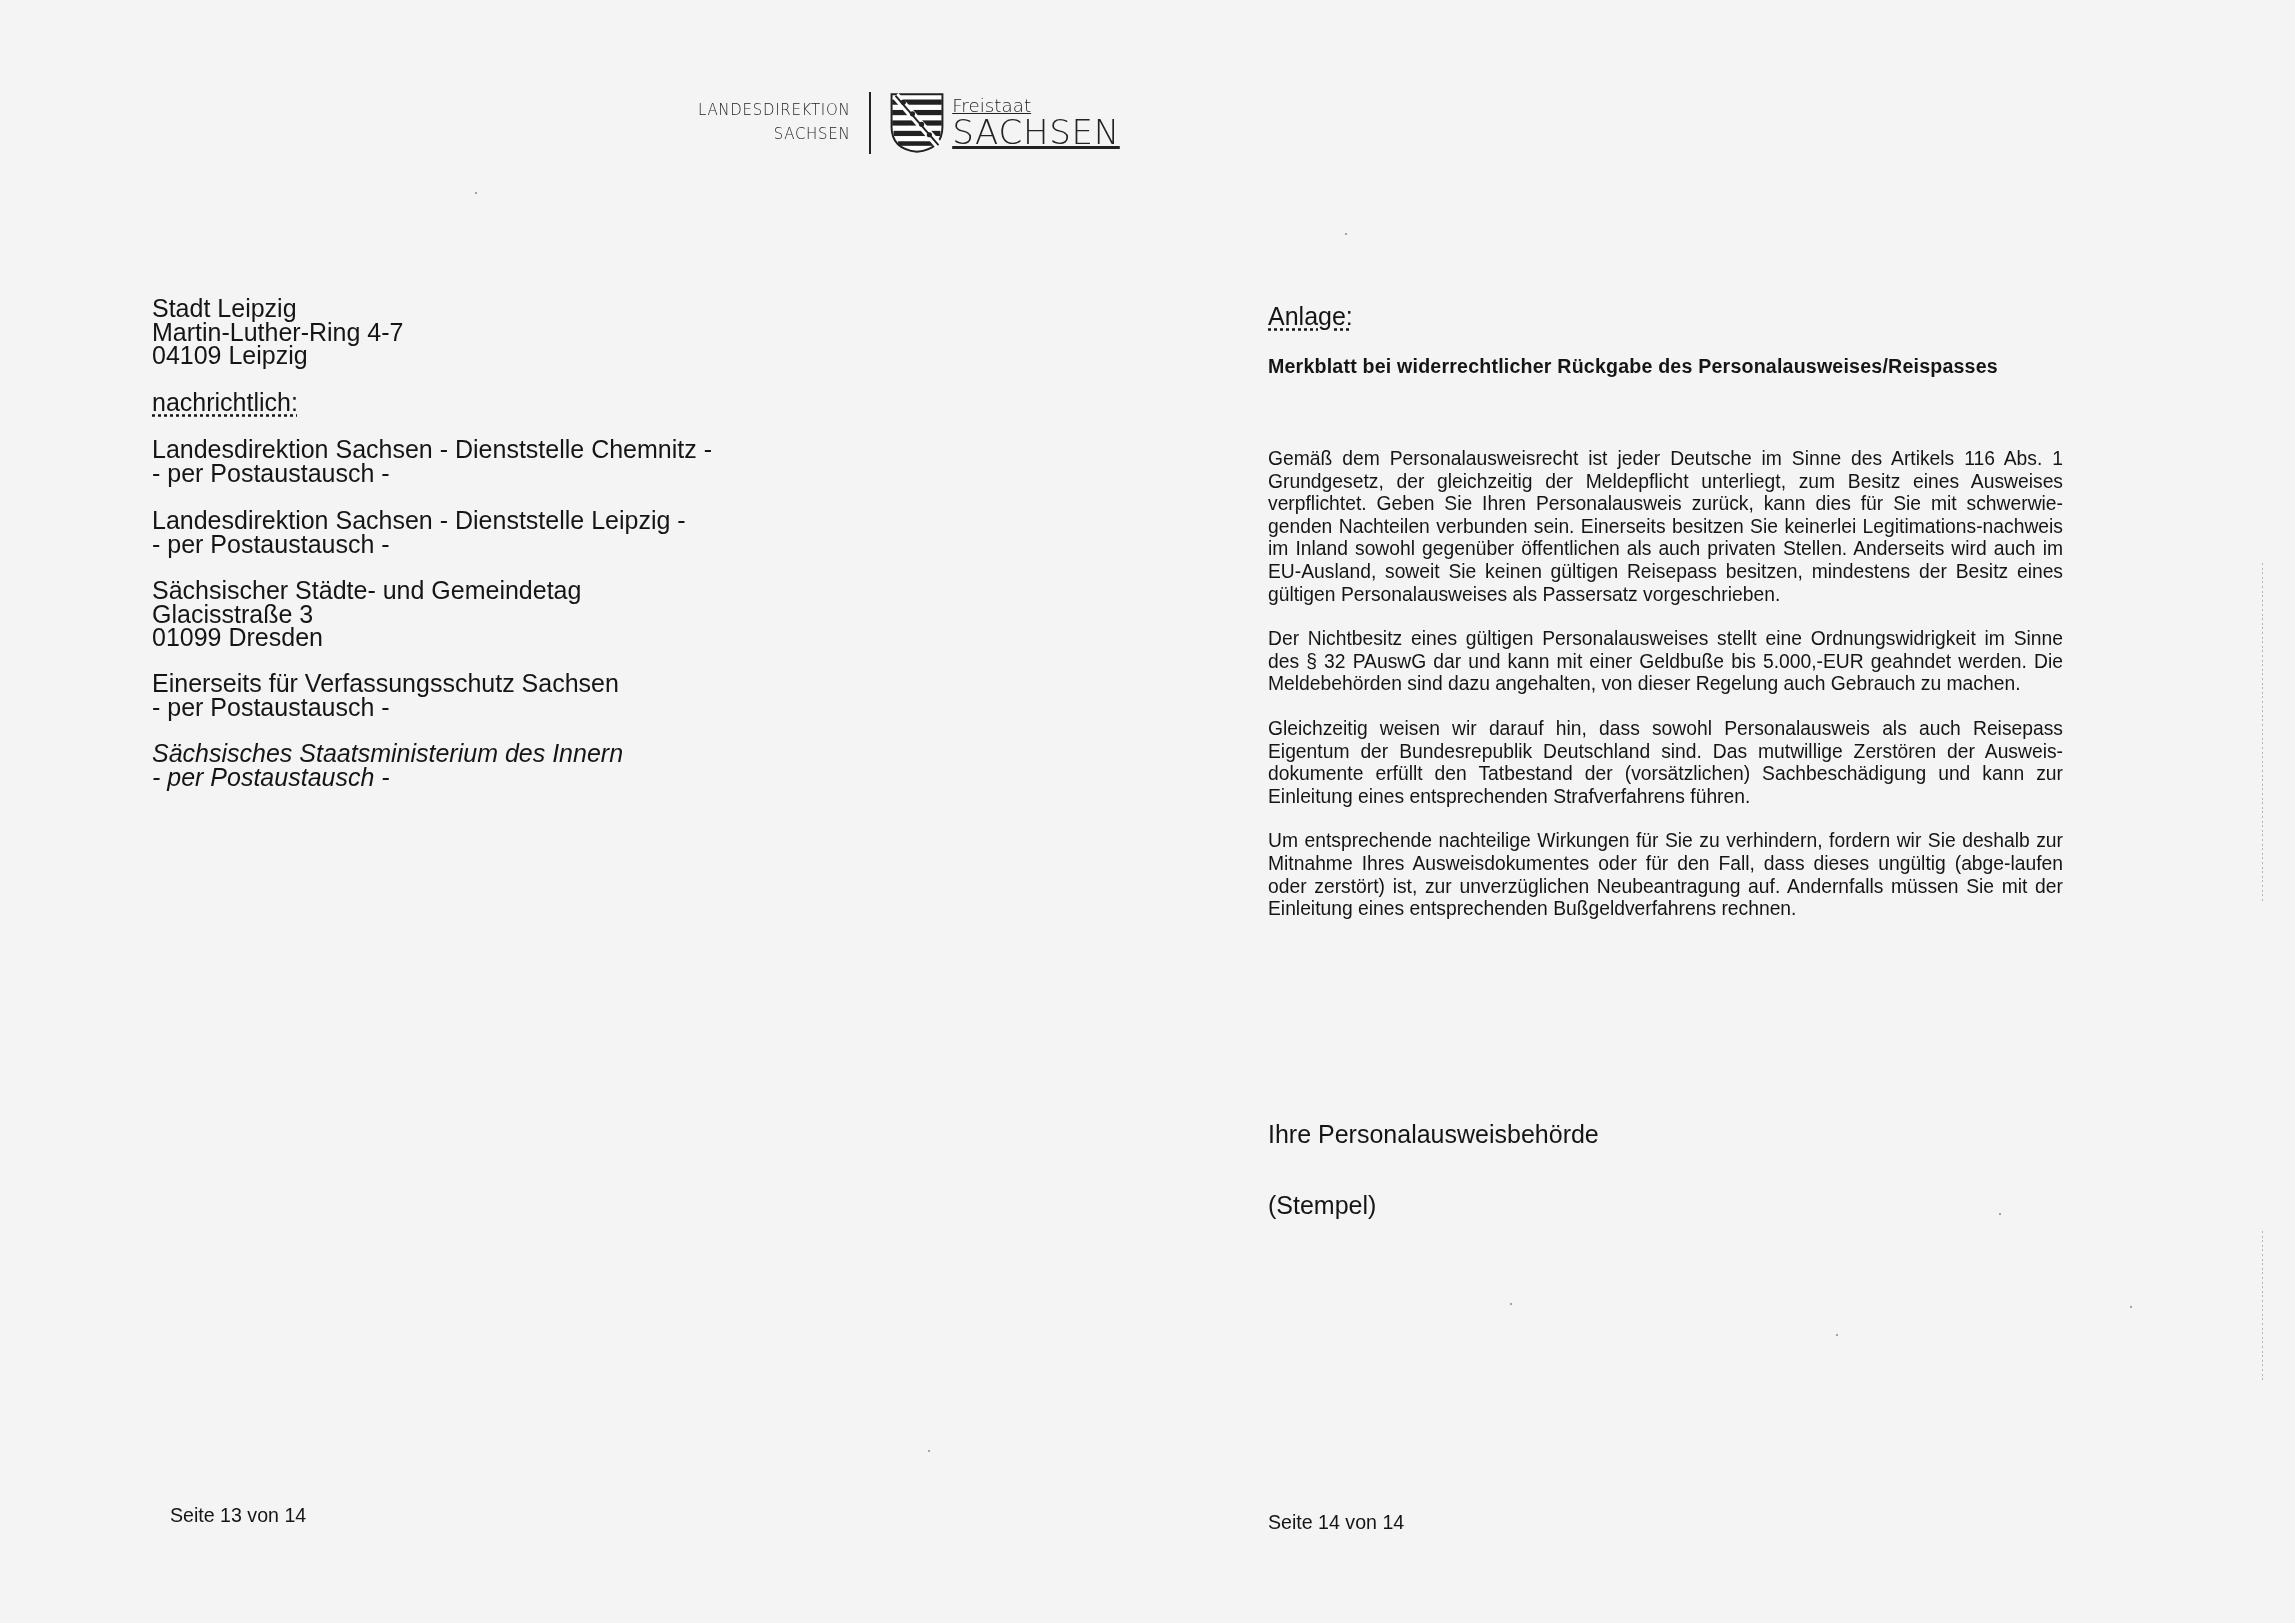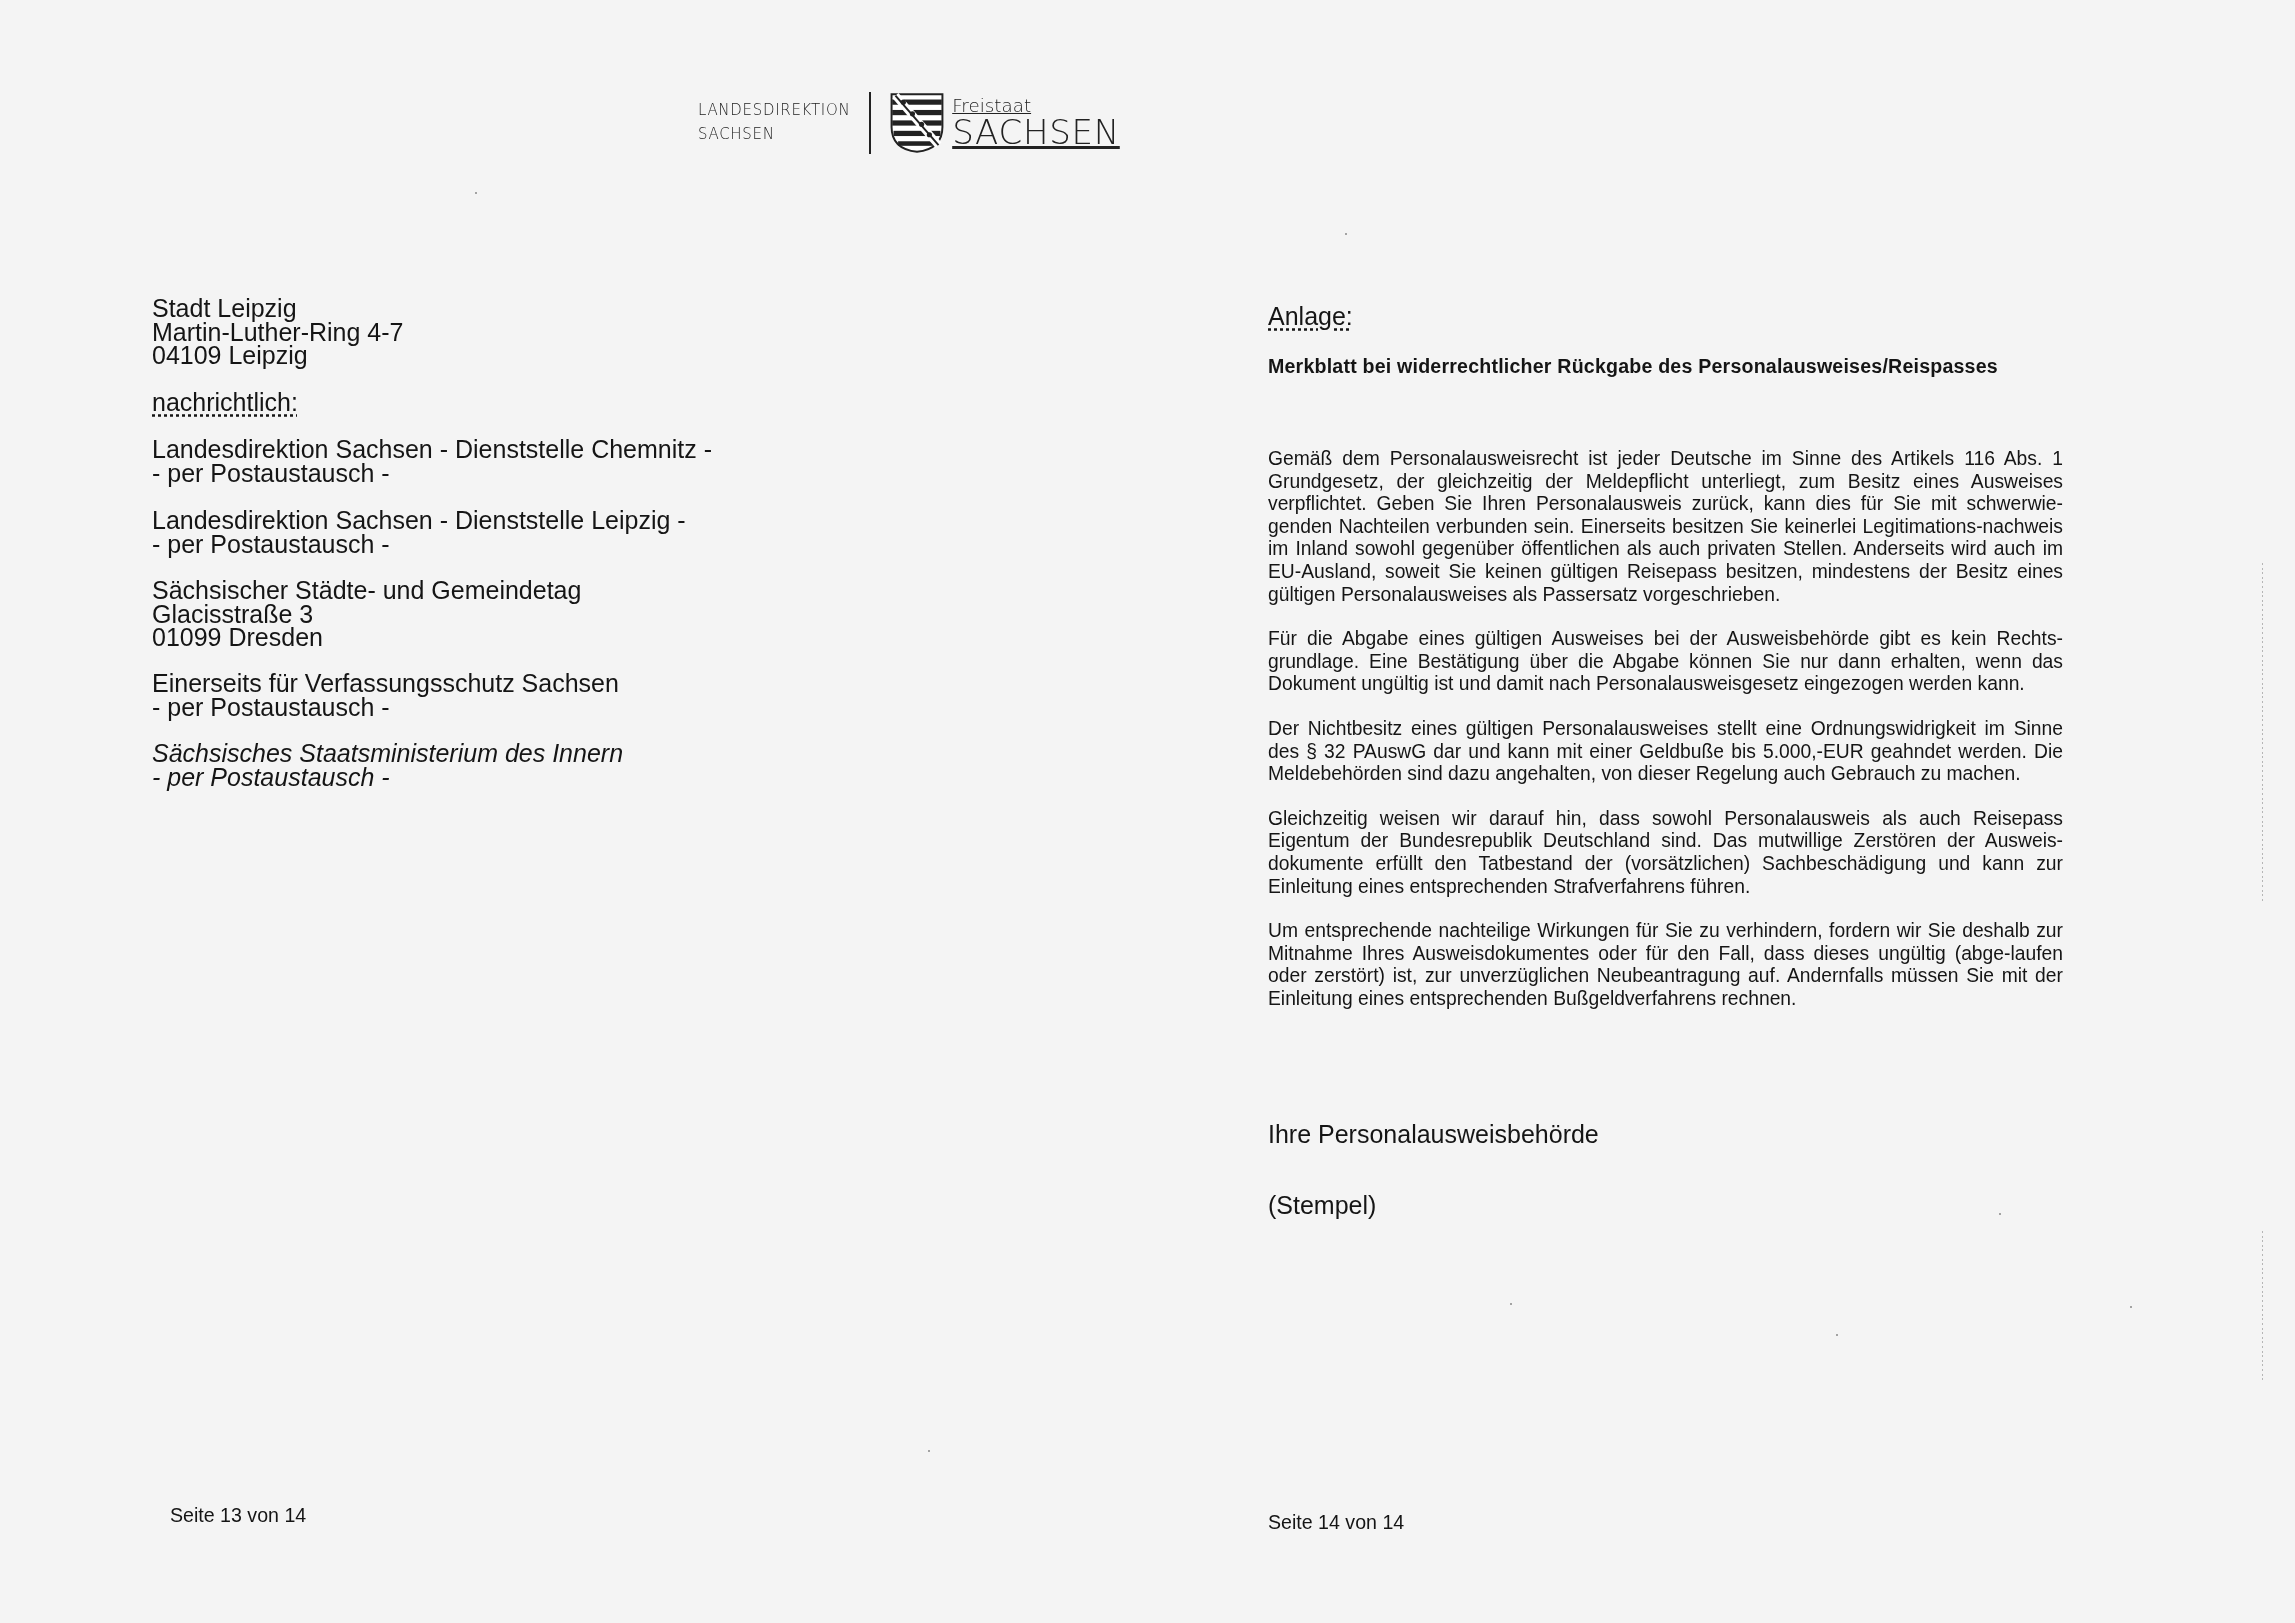--- a/index.html
+++ b/index.html
@@ -6,21 +6,21 @@
   body {
     width: 2295px; height: 1623px; background: #f4f4f4;
     position: relative; overflow: hidden;
     font-family: "Liberation Sans", sans-serif; color: #151515;
   }
   .page { position: absolute; top: 0; height: 1623px; }
   #page-left { left: 0; width: 1147px; }
   #page-right { left: 1147px; width: 1148px; }
 
   .letterhead { position: absolute; display: flex; align-items: center; }
-  .lh-org { font-family: "DejaVu Sans", sans-serif; font-size: 15px; line-height: 23.6px; letter-spacing: 0.7px; font-weight: 300; color: #222; }
+  .lh-org { text-align: right; font-family: "DejaVu Sans", sans-serif; font-size: 15px; line-height: 23.6px; letter-spacing: 0.7px; font-weight: 300; color: #222; }
   .lh-divider { width: 2px; height: 62px; background: #222; margin: 0 19.6px 0 18.3px; }
   .lh-crest { width: 54px; height: 60px; }
   .lh-state { margin-left: 7.9px; display: flex; flex-direction: column; font-family: "DejaVu Sans", sans-serif; color: #222; text-decoration: underline; }
   .lh-freistaat { font-size: 18.3px; line-height: 18.3px; font-weight: 300; }
   .lh-sachsen { font-size: 34px; line-height: 34px; letter-spacing: 0.7px; font-weight: 300; }
 
   #lh-left { left: 698px; top: 92px; }
 
   .text { font-size: 25px; line-height: 23.6px; }
   .addr-block { position: absolute; left: 152px; width: 589px; }
@@ -105,21 +105,20 @@
   <div class="speck" style="left:928px; top:1450px; width:2px; height:2px;"></div>
 </div>
 
 <div class="page" id="page-right">
 
   <div class="r-col text underline" style="top:305px;">Anlage:</div>
   <div class="r-col heading" style="top:355px;">Merkblatt bei widerrechtlicher Rückgabe des Personalausweises/Reispasses</div>
 
   <div class="r-body" style="top:448px;">
     <p>Gemäß dem Personalausweisrecht ist jeder Deutsche im Sinne des Artikels 116 Abs. 1 Grundgesetz, der gleichzeitig der Meldepflicht unterliegt, zum Besitz eines Ausweises verpflichtet. Geben Sie Ihren Personalausweis zurück, kann dies für Sie mit schwerwie-genden Nachteilen verbunden sein. Einerseits besitzen Sie keinerlei Legitimations-nachweis im Inland sowohl gegenüber öffentlichen als auch privaten Stellen. Anderseits wird auch im EU-Ausland, soweit Sie keinen gültigen Reisepass besitzen, mindestens der Besitz eines gültigen Personalausweises als Passersatz vorgeschrieben.</p>
-    <p>Für die Abgabe eines gültigen Ausweises bei der Ausweisbehörde gibt es kein Rechts-grundlage. Eine Bestätigung über die Abgabe können Sie nur dann erhalten, wenn das Dokument ungültig ist und damit nach Personalausweisgesetz eingezogen werden kann.</p>
     <p>Der Nichtbesitz eines gültigen Personalausweises stellt eine Ordnungswidrigkeit im Sinne des § 32 PAuswG dar und kann mit einer Geldbuße bis 5.000,-EUR geahndet werden. Die Meldebehörden sind dazu angehalten, von dieser Regelung auch Gebrauch zu machen.</p>
     <p>Gleichzeitig weisen wir darauf hin, dass sowohl Personalausweis als auch Reisepass Eigentum der Bundesrepublik Deutschland sind. Das mutwillige Zerstören der Ausweis-dokumente erfüllt den Tatbestand der (vorsätzlichen) Sachbeschädigung und kann zur Einleitung eines entsprechenden Strafverfahrens führen.</p>
     <p>Um entsprechende nachteilige Wirkungen für Sie zu verhindern, fordern wir Sie deshalb zur Mitnahme Ihres Ausweisdokumentes oder für den Fall, dass dieses ungültig (abge-laufen oder zerstört) ist, zur unverzüglichen Neubeantragung auf. Andernfalls müssen Sie mit der Einleitung eines entsprechenden Bußgeldverfahrens rechnen.</p>
   </div>
 
   <div class="r-col text" style="top:1123px;">Ihre Personalausweisbehörde</div>
   <div class="r-col text" style="top:1194px;">(Stempel)</div>
 
   <div class="footer" style="left:121px; top:1511px;">Seite 14 von 14</div>
 

